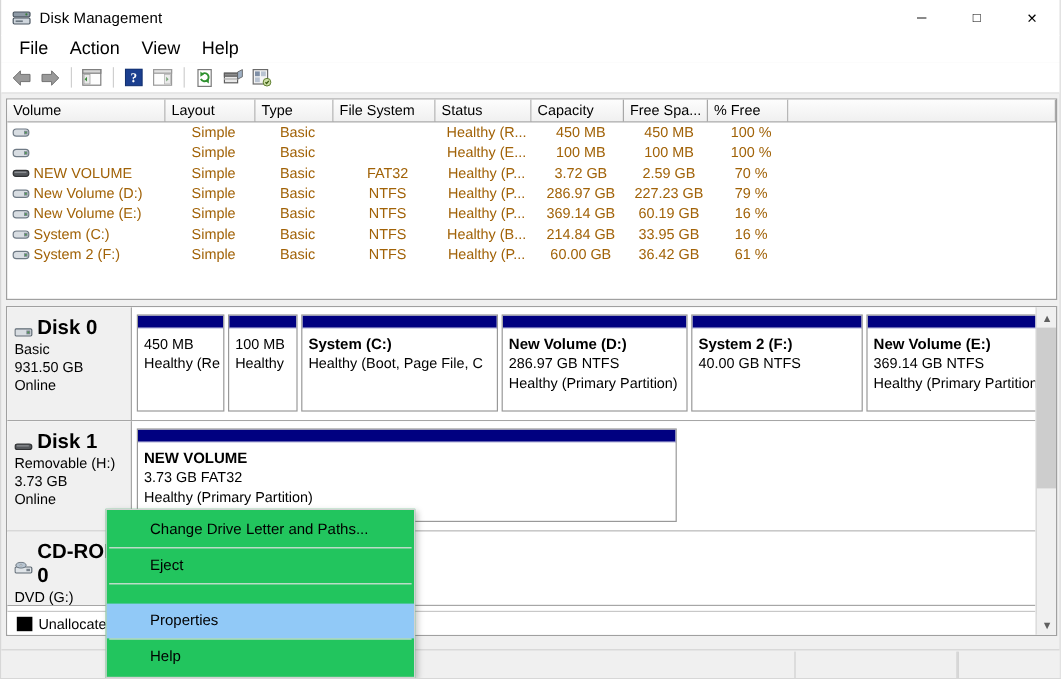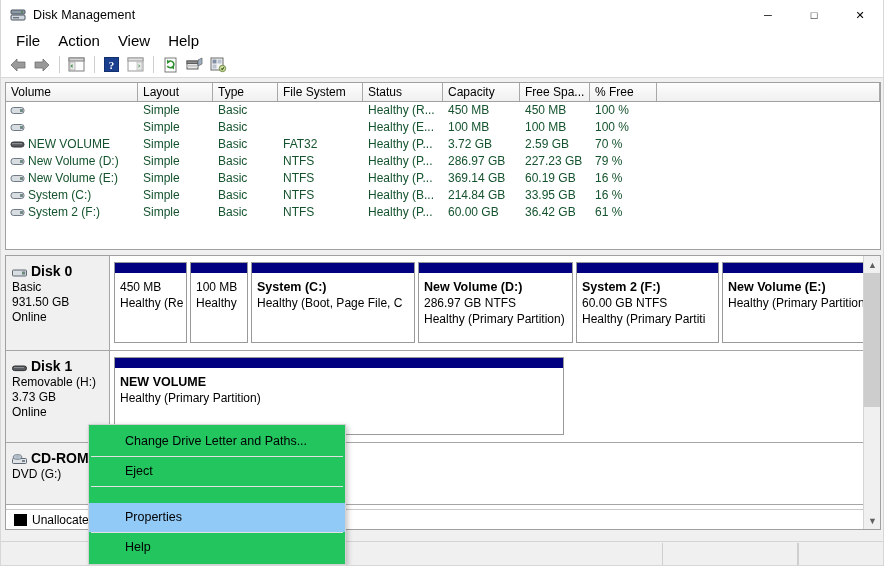--- a/index.html
+++ b/index.html
@@ -113,26 +113,27 @@
     background: linear-gradient(#fdfdfd, #f0f0f0);
   }
   .vol-rows { }
   .vol-row {
     display: flex;
     height: 17px;
     align-items: center;
   }
   .vc {
     font-size: 12px;
-    color: #14532d;
+    color: #a16207;
     white-space: nowrap;
     overflow: hidden;
     padding-left: 5px;
     height: 17px;
     line-height: 17px;
+    text-align: center;
   }
   .vc.vol-name {
     display: flex;
     align-items: center;
     padding-left: 4px;
   }
   .drive-ico {
     width: 16px; height: 13px;
     margin-right: 2px;
     flex: 0 0 auto;
@@ -162,21 +163,21 @@
   .disk-info {
     width: 104px;
     flex: 0 0 104px;
     background: #f0f0f0;
     border-right: 1px solid #a6a6a6;
     padding: 7px 0 0 6px;
   }
   .disk-title {
     display: flex; align-items: center;
     font-weight: bold;
-    font-size: 14px;
+    font-size: 17px;
     color: #000;
     margin-bottom: 1px;
   }
   .disk-ico {
     width: 17px; height: 11px;
     margin-right: 2px;
     position: relative;
     flex: 0 0 auto;
   }
   .disk-line {
@@ -591,28 +592,28 @@
             <div class="part-body">
               <div class="part-title">New Volume  (D:)</div>
               <div class="part-line">286.97 GB NTFS</div>
               <div class="part-line">Healthy (Primary Partition)</div>
             </div>
           </div>
           <div class="part" style="width:143px">
             <div class="part-bar"></div>
             <div class="part-body">
               <div class="part-title">System 2  (F:)</div>
-              <div class="part-line">60.00 GB NTFS</div>
-              <div class="part-line">Healthy (Primary Partiti</div>
+              <div class="part-line">40.00 GB NTFS</div>
             </div>
           </div>
           <div class="part" style="width:158px">
             <div class="part-bar"></div>
             <div class="part-body">
               <div class="part-title">New Volume  (E:)</div>
+              <div class="part-line">369.14 GB NTFS</div>
               <div class="part-line">Healthy (Primary Partition)</div>
             </div>
           </div>
         </div>
       </div>
 
       <div class="disk-row" style="height:92px">
         <div class="disk-info">
           <div class="disk-title">
             <span class="disk-ico">
@@ -625,20 +626,21 @@
           </div>
           <div class="disk-line">Removable (H:)</div>
           <div class="disk-line">3.73 GB</div>
           <div class="disk-line">Online</div>
         </div>
         <div class="parts">
           <div class="part" style="width:450px">
             <div class="part-bar"></div>
             <div class="part-body">
               <div class="part-title">NEW VOLUME</div>
+              <div class="part-line">3.73 GB FAT32</div>
               <div class="part-line">Healthy (Primary Partition)</div>
             </div>
           </div>
         </div>
       </div>
 
       <div class="disk-row" style="height:62px">
         <div class="disk-info">
           <div class="disk-title">
             <span class="disk-ico">

